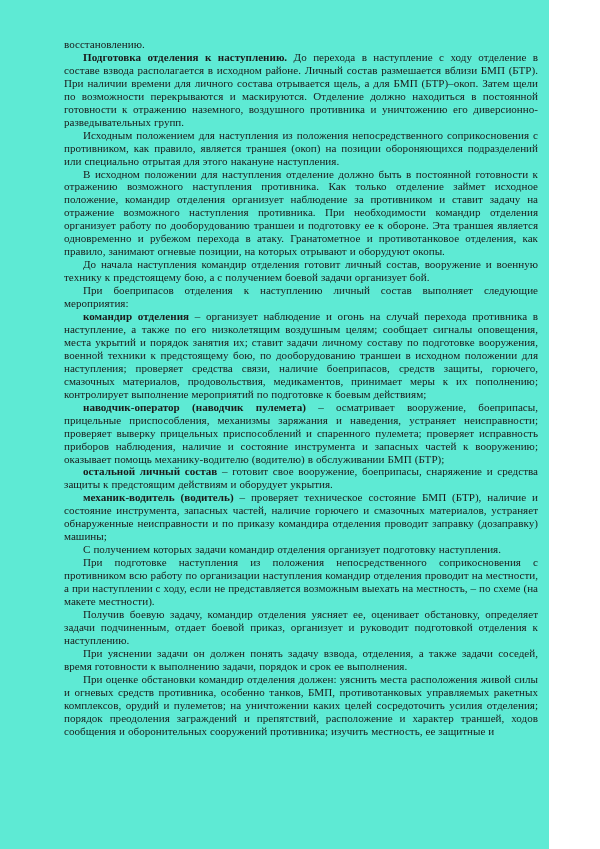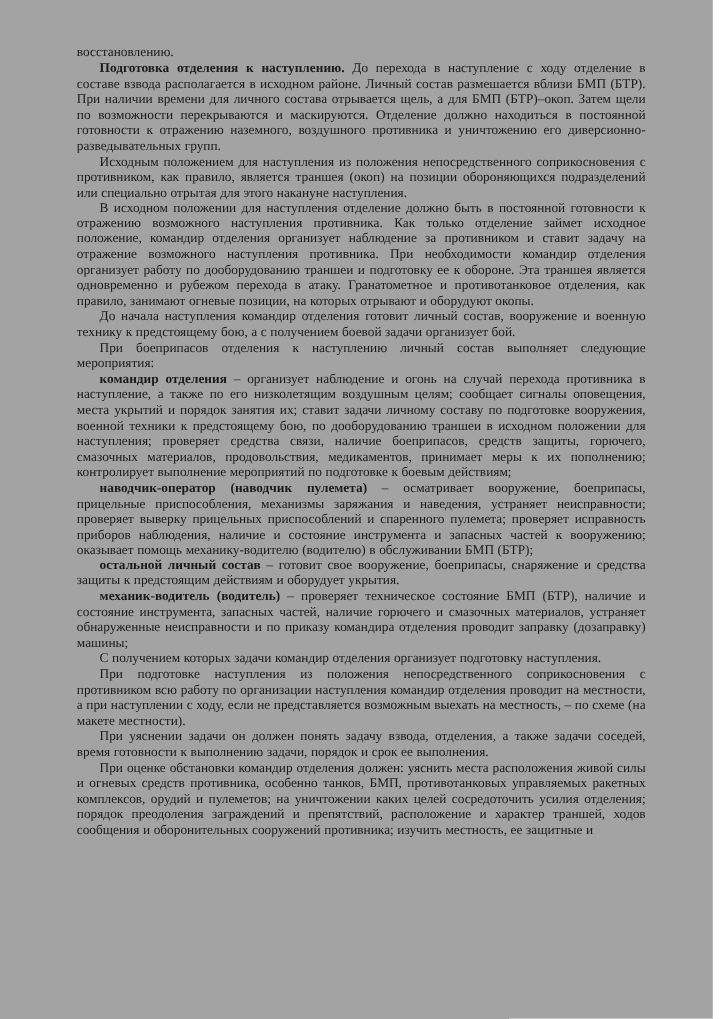--- a/index.html
+++ b/index.html
@@ -11,23 +11,23 @@
   body {
     width: 600px;
     height: 849px;
     overflow: hidden;
     font-family: "Liberation Serif", "DejaVu Serif", serif;
     color: #1a1a1a;
   }
 
   .page {
     position: relative;
-    width: 594px;
+    width: 549px;
     height: 849px;
-    background: #a3a3a3;
+    background: #5eead4;
     box-sizing: border-box;
   }
 
   .text-column {
     position: absolute;
     left: 64px;
     top: 38px;
     width: 474px;
   }
 
@@ -79,19 +79,20 @@
     <p class="para"><span class="lead">наводчик-оператор (наводчик пулемета)</span><span> – осматривает вооружение, боеприпасы, прицельные приспособления, механизмы заряжания и наведения, устраняет неисправности; проверяет выверку прицельных приспособлений и спаренного пулемета; проверяет исправность приборов наблюдения, наличие и состояние инструмента и запасных частей к вооружению; оказывает помощь механику-водителю (водителю) в обслуживании БМП (БТР);</span></p>
 
     <p class="para"><span class="lead">остальной личный состав</span><span> – готовит свое вооружение, боеприпасы, снаряжение и средства защиты к предстоящим действиям и оборудует укрытия.</span></p>
 
     <p class="para"><span class="lead">механик-водитель (водитель)</span><span> – проверяет техническое состояние БМП (БТР), наличие и состояние инструмента, запасных частей, наличие горючего и смазочных материалов, устраняет обнаруженные неисправности и по приказу командира отделения проводит заправку (дозаправку) машины;</span></p>
 
     <p class="para"><span class="lead"></span><span>С получением которых задачи командир отделения организует подготовку наступления.</span></p>
 
     <p class="para"><span class="lead"></span><span>При подготовке наступления из положения непосредственного соприкосновения с противником всю работу по организации наступления командир отделения проводит на местности, а при наступлении с ходу, если не представляется возможным выехать на местность, – по схеме (на макете местности).</span></p>
 
+    <p class="para"><span class="lead"></span><span>Получив боевую задачу, командир отделения уясняет ее, оценивает обстановку, определяет задачи подчиненным, отдает боевой приказ, организует и руководит подготовкой отделения к наступлению.</span></p>
 
     <p class="para"><span class="lead"></span><span>При уяснении задачи он должен понять задачу взвода, отделения, а также задачи соседей, время готовности к выполнению задачи, порядок и срок ее выполнения.</span></p>
 
     <p class="para"><span class="lead"></span><span>При оценке обстановки командир отделения должен: уяснить места расположения живой силы и огневых средств противника, особенно танков, БМП, противотанковых управляемых ракетных комплексов, орудий и пулеметов; на уничтожении каких целей сосредоточить усилия отделения; порядок преодоления заграждений и препятствий, расположение и характер траншей, ходов сообщения и оборонительных сооружений противника; изучить местность, ее защитные и</span></p>
 
   </div>
 </div>
 
 </body></html>

